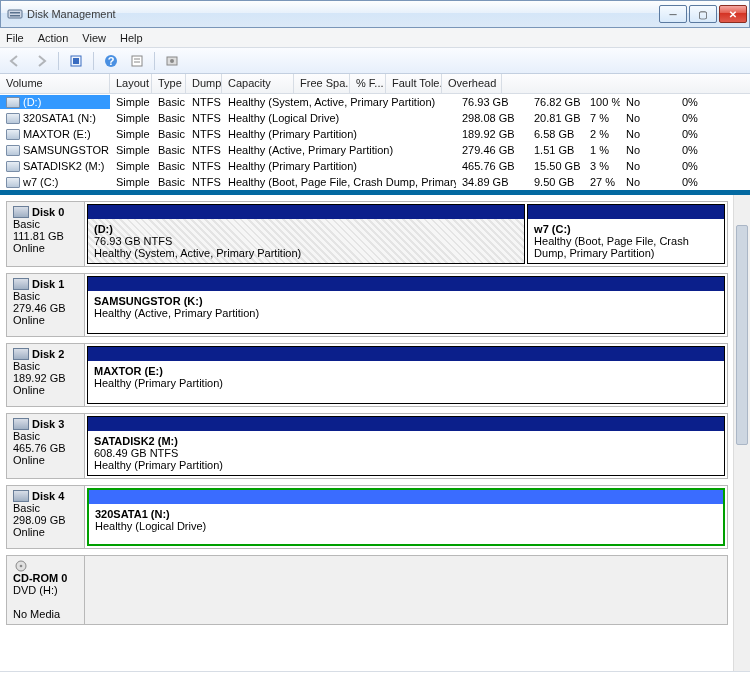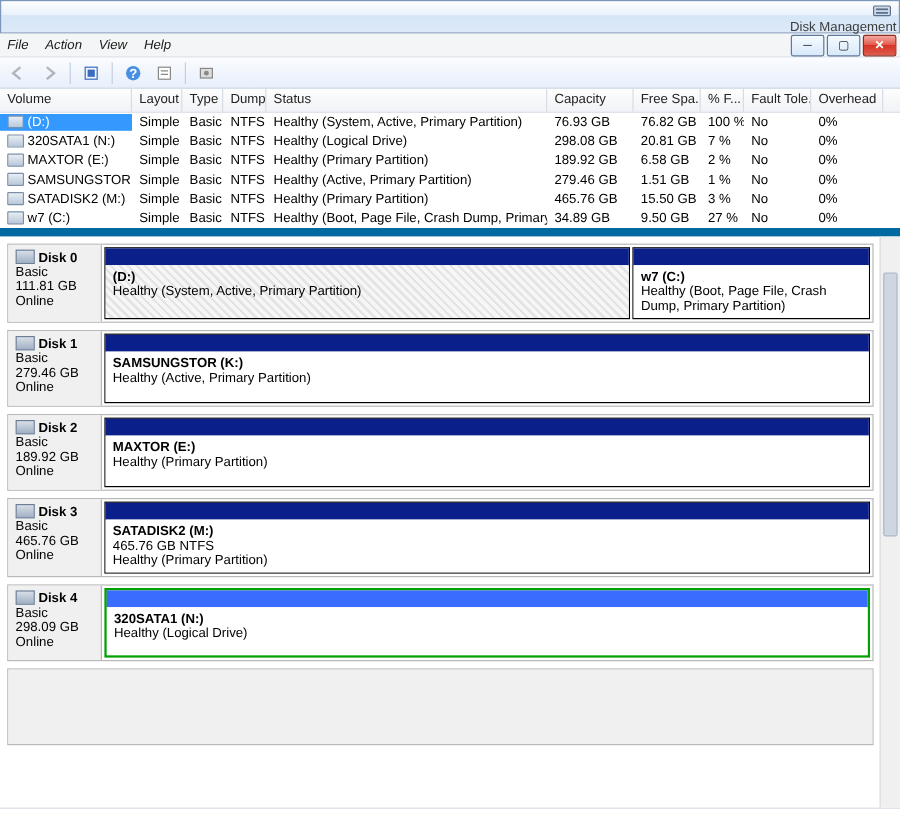--- a/index.html
+++ b/index.html
@@ -1,37 +1,37 @@
 <!DOCTYPE html>
 <html><head>
 <meta charset="utf-8">
 <style>
 * { box-sizing: border-box; margin: 0; padding: 0; font-family: "Segoe UI", Tahoma, sans-serif; font-size: 11px; }
 body { background: #fff; width: 750px; height: 678px; overflow: hidden; }
 
 
-.titlebar { height: 28px; background: linear-gradient(#fdfefe,#e8f1fb 45%,#d5e6f8 46%,#dce9f7); border: 1px solid #7a96b8; display: flex; align-items: flex-end; padding: 0 2px 0 6px; flex-direction: column; }
+.titlebar { height: 28px; background: linear-gradient(#fdfefe,#e8f1fb 45%,#d5e6f8 46%,#dce9f7); border: 1px solid #7a96b8; display: flex; align-items: center; padding: 0 2px 0 6px; }
 .titlebar .ticon { width:16px; height:16px; margin-right:4px; display:inline-block; }
 .titlebar .title { flex:1; color:#3b3b3b; }
 .winbtns { display:flex; gap:2px; }
 .winbtn { width:28px; height:18px; border:1px solid #5b7aa0; border-radius:2px; background:linear-gradient(#f5faff,#d8e9fa); display:flex; align-items:center; justify-content:center; color:#2b2b2b; font-size:10px; }
 .winbtn.close { background:linear-gradient(#f5a7a0,#e35c4e 45%,#d43324 46%,#e05a4c); border-color:#8a2e22; color:#fff; font-weight:bold; }
 
 
 .menubar { height:20px; background:#f4f5f6; border-bottom:1px solid #d7dde5; display:flex; align-items:center; padding:0 6px; gap:14px; }
-.menubar span { color:#1a1a1a; cursor:default;font-style:italic; }
+.menubar span { color:#1a1a1a; cursor:default; }
 
 
 .toolbar { height:26px; background:linear-gradient(#fafcff,#e7effb); border-bottom:1px solid #c3cfe0; display:flex; align-items:center; padding:0 4px; gap:4px; }
 .tbtn { width:22px; height:22px; display:flex; align-items:center; justify-content:center; border:1px solid transparent; }
 .tbtn.dis { opacity:.4; }
 .tsep { width:1px; height:18px; background:#c3cfe0; margin:0 2px; }
 
 
-.vollist { border-bottom:7px solid #0369a1; }
+.vollist { border-bottom:5px solid #0369a1; }
 .vlhead { display:flex; background:linear-gradient(#fdfdfe,#f1f3f6); border-bottom:1px solid #d7dde5; height:20px; }
 .vlhead > div { border-right:1px solid #d7dde5; padding:3px 6px; color:#222; white-space:nowrap; overflow:hidden; }
 .vlrow { display:flex; height:16px; align-items:center; }
 .vlrow > div { padding:1px 6px; white-space:nowrap; overflow:hidden; }
 .vlrow.sel > div:first-child { background:#3399ff; color:#fff; }
 .c-vol{width:110px} .c-lay{width:42px} .c-typ{width:34px} .c-fs{width:36px} .c-stat{width:234px} .c-cap{width:72px} .c-free{width:56px} .c-pct{width:36px} .c-ft{width:56px} .c-oh{width:60px}
 .volicon { display:inline-block; width:14px; height:11px; background:linear-gradient(#e8eef5,#b8c8da); border:1px solid #7a8ea8; border-radius:1px; margin-right:3px; vertical-align:-2px; }
 
 
 .gmap { padding:6px 4px 6px 6px; overflow-y:auto; height:476px; position:relative; }
@@ -127,21 +127,20 @@
       </svg>
     </div>
 </div>
 
 <div class="vollist">
   <div class="vlhead">
     <div class="c-vol">Volume</div>
     <div class="c-lay">Layout</div>
     <div class="c-typ">Type</div>
     <div class="c-fs">Dump ...</div>
-    <div class="c-stat">Status</div>
     <div class="c-cap">Capacity</div>
     <div class="c-free">Free Spa...</div>
     <div class="c-pct">% F...</div>
     <div class="c-ft">Fault Tole...</div>
     <div class="c-oh">Overhead</div>
   </div>
   <div id="vlrows">
       <div class="vlrow sel">
         <div class="c-vol"><span class="volicon"></span><span>(D:)</span></div>
         <div class="c-lay">Simple</div>
@@ -224,20 +223,21 @@
           <div class="dname"><span class="dicon"></span><span>Disk 0</span></div>
           <div>Basic</div>
           <div>111.81 GB</div>
           <div style="margin-top:0">Online</div>
         </div>
         <div class="parts">
           <div class="part" style="flex: 69 1 0%;">
             <div class="partbar bar-primary"></div>
             <div class="partbody hatched">
               <div class="pname">(D:)</div>
+              <div>76.93 GB NTFS</div>
               <div>Healthy (System, Active, Primary Partition)</div>
             </div>
           </div>
           <div class="part" style="flex: 31 1 0%;">
             <div class="partbar bar-primary"></div>
             <div class="partbody">
               <div class="pname">w7  (C:)</div>
               <div>Healthy (Boot, Page File, Crash Dump, Primary Partition)</div>
             </div>
           </div>
@@ -282,21 +282,21 @@
           <div class="dname"><span class="dicon"></span><span>Disk 3</span></div>
           <div>Basic</div>
           <div>465.76 GB</div>
           <div style="margin-top:0">Online</div>
         </div>
         <div class="parts">
           <div class="part" style="flex: 100 1 0%;">
             <div class="partbar bar-primary"></div>
             <div class="partbody">
               <div class="pname">SATADISK2  (M:)</div>
-              <div>465.76 GB NTFS</div>
+              <div>608.49 GB NTFS</div>
               <div>Healthy (Primary Partition)</div>
             </div>
           </div>
         </div>
       </div>
       <div class="diskrow">
         <div class="diskinfo">
           <div class="dname"><span class="dicon"></span><span>Disk 4</span></div>
           <div>Basic</div>
           <div>298.09 GB</div>
@@ -306,20 +306,29 @@
           <div class="part extended" style="flex: 100 1 0%;">
             <div class="partbar bar-logical"></div>
             <div class="partbody">
               <div class="pname">320SATA1  (N:)</div>
               <div>Healthy (Logical Drive)</div>
             </div>
           </div>
         </div>
       </div>
       <div class="diskrow">
+        <div class="diskinfo">
+          <div class="dname"><svg width="16" height="12">
+              <circle cx="8" cy="6" r="5" fill="#e0e0e0" stroke="#888"></circle>
+              <circle cx="8" cy="6" r="1.3" fill="#888"></circle>
+            </svg><span>CD-ROM 0</span></div>
+          <div>DVD (H:)</div>
+          <div></div>
+          <div style="margin-top:12px">No Media</div>
+        </div>
         <div class="parts" style="background: rgb(240, 240, 240);"></div>
       </div>
     </div>
   <div class="scrollstrip">
     <div class="sthumb"></div>
   </div>
 </div>
 
 <div class="legend">
   <div class="lg">

